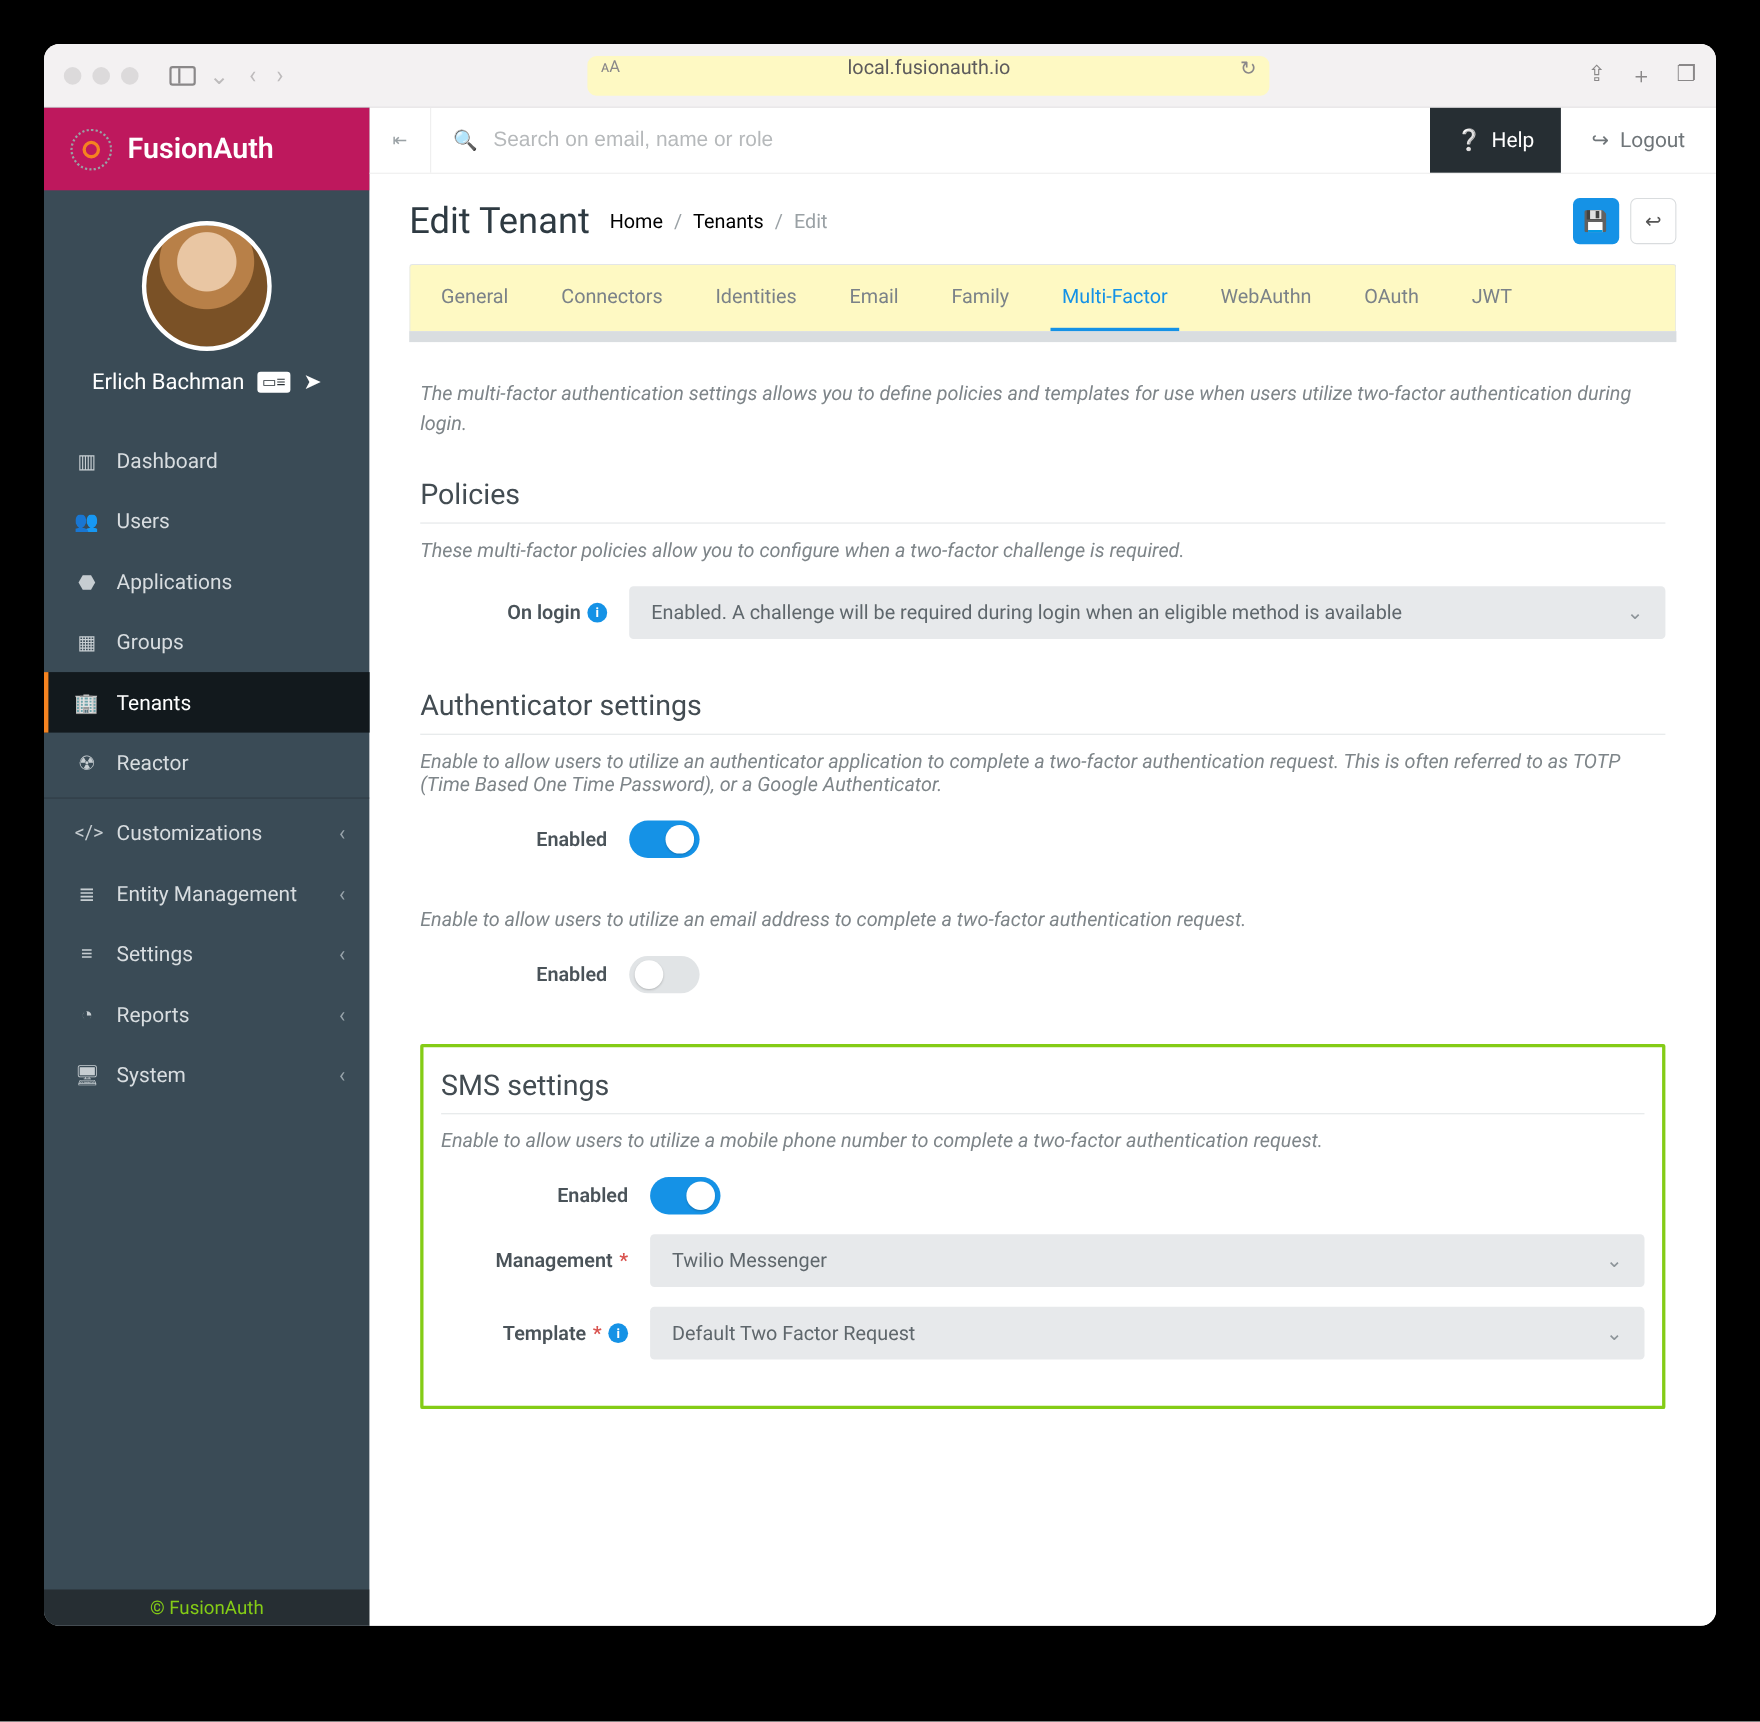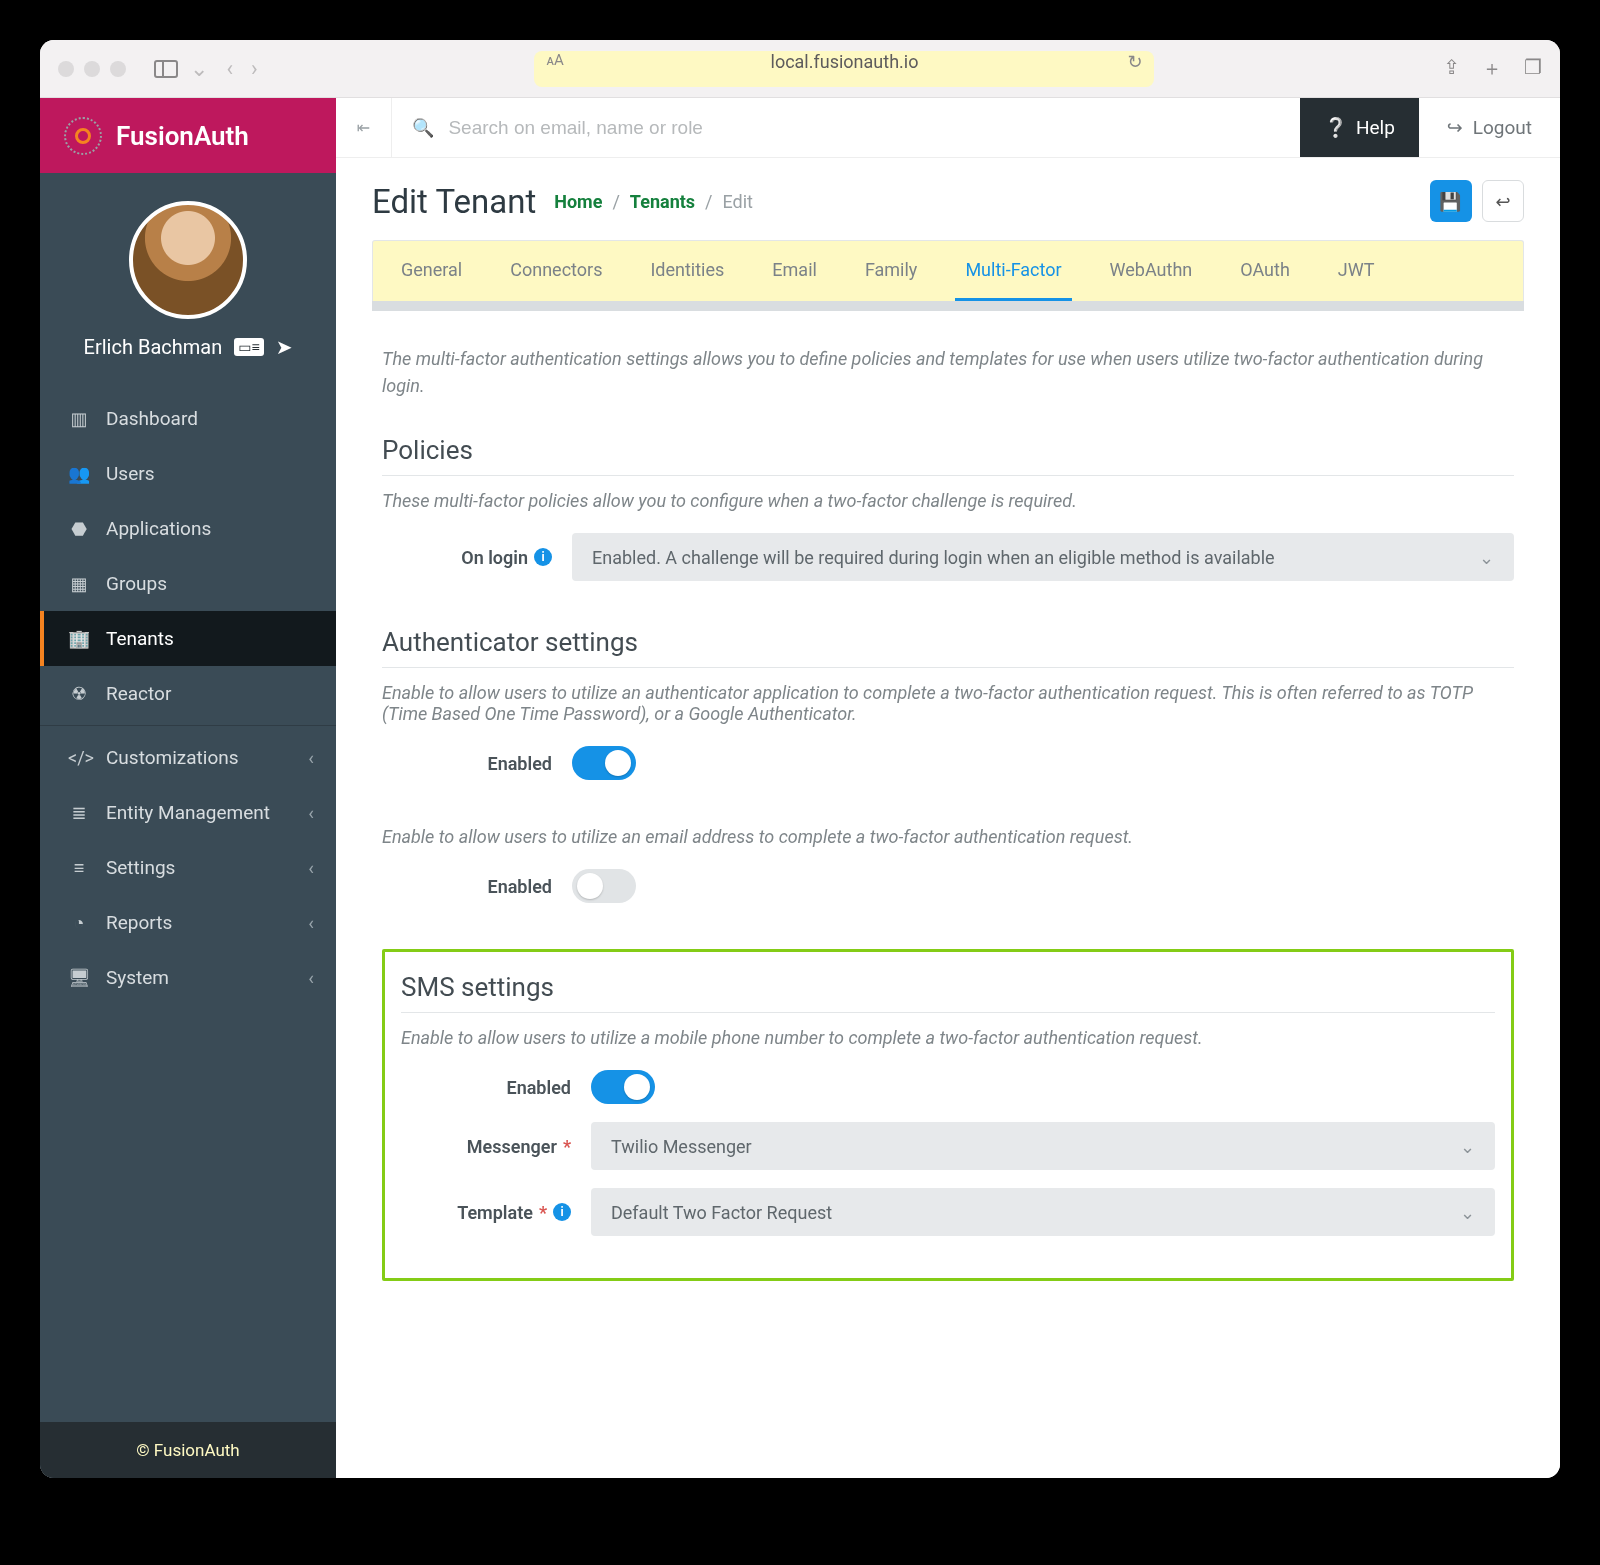--- a/index.html
+++ b/index.html
@@ -89,23 +89,23 @@
     font-size:19px; color:#d8dde0;
     border-left:4px solid transparent;
     position:relative;
     cursor:pointer;
   }
   .nav-item.active{ background:#12191d; color:#fff; border-left-color:#f58320;}
   .nav-item .expand{position:absolute;right:22px;color:#98a4ab;}
   .nav-sep{ height:1px; background:#2f3c45; margin:4px 0;}
   .nav-icon{width:22px;text-align:center;font-size:18px;color:#c6cdd1;}
   .sidebar-footer{
-    margin-top:auto; background:#262e33; height:56px;
+    margin-top:auto; background:#262e33; height:33px;
     display:flex;align-items:center;justify-content:center;
-    color:#fef9c3;font-size:17px;
+    color:#84cc16;font-size:17px;
   }
   
   .main{ flex:1; background:#fff; display:flex; flex-direction:column;}
   .topbar{
     height:60px; display:flex; align-items:center;
     border-bottom:1px solid #eee;
   }
   .topbar .collapse{width:56px;display:flex;align-items:center;justify-content:center;color:#9aa1a5;border-right:1px solid #eee;height:100%;}
   .search{flex:1;display:flex;align-items:center;gap:14px;padding:0 20px;color:#9aa1a5;}
   .search input{border:none;outline:none;font-size:19px;flex:1;color:#404040;}
@@ -113,21 +113,21 @@
   .help-btn{background:#262e33;color:#fff;height:100%;padding:0 24px;display:flex;align-items:center;gap:8px;font-size:19px;}
   .logout-btn{color:#6f7579;height:100%;padding:0 28px;display:flex;align-items:center;gap:10px;font-size:19px;}
   
   .page-header{
     display:flex;align-items:center;gap:18px;
     padding:22px 36px 18px;
     flex-wrap:wrap;
   }
   .page-title{font-size:33px;color:#2e3a42;font-weight:400;}
   .breadcrumbs{color:#9aa1a5;font-size:18px;display:flex;gap:10px;align-items:center;}
-  .breadcrumbs a{color:#15803d;text-decoration:none;font-weight:bold;}
+  .breadcrumbs a{color:#000000;text-decoration:none;}
   .header-actions{margin-left:auto;display:flex;gap:10px;}
   .action-btn{width:42px;height:42px;border-radius:6px;display:flex;align-items:center;justify-content:center;font-size:18px;}
   .action-save{background:#1592e6;color:#fff;}
   .action-back{background:#fff;color:#555;border:1px solid #d9dcde;}
   
   .tabs-wrap{padding:0 36px;}
   .tabs{
     display:flex;gap:28px;border-bottom:1px solid #e3e6e8;
     padding:0 10px 0 18px;
     position:relative;
@@ -351,21 +351,21 @@
         <div class="highlight">
           <div class="section-block" style="margin-bottom:0;">
             <h2 class="section-title">SMS settings</h2>
             <p class="section-desc">Enable to allow users to utilize a mobile phone number to complete a two-factor authentication request.</p>
             <div class="field-row">
               <div class="field-label">Enabled</div>
               <div class="toggle on"></div>
             </div>
             <div class="field-row">
               <div class="field-label">
-                <span>Messenger</span>
+                <span>Management</span>
                   <span class="req">*</span>
               </div>
               <div class="select">
                 <span>Twilio Messenger</span>
                 <span class="chevd">⌄</span>
               </div>
             </div>
             <div class="field-row">
               <div class="field-label">
                 <span>Template</span>

